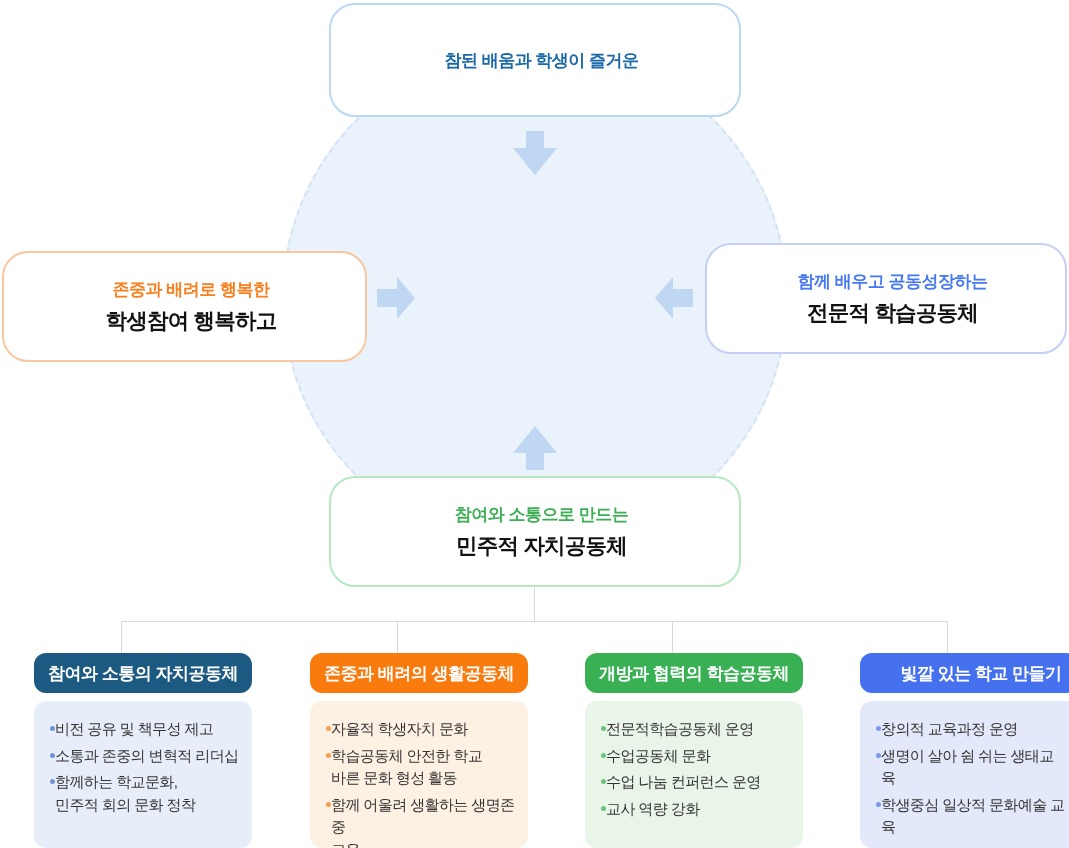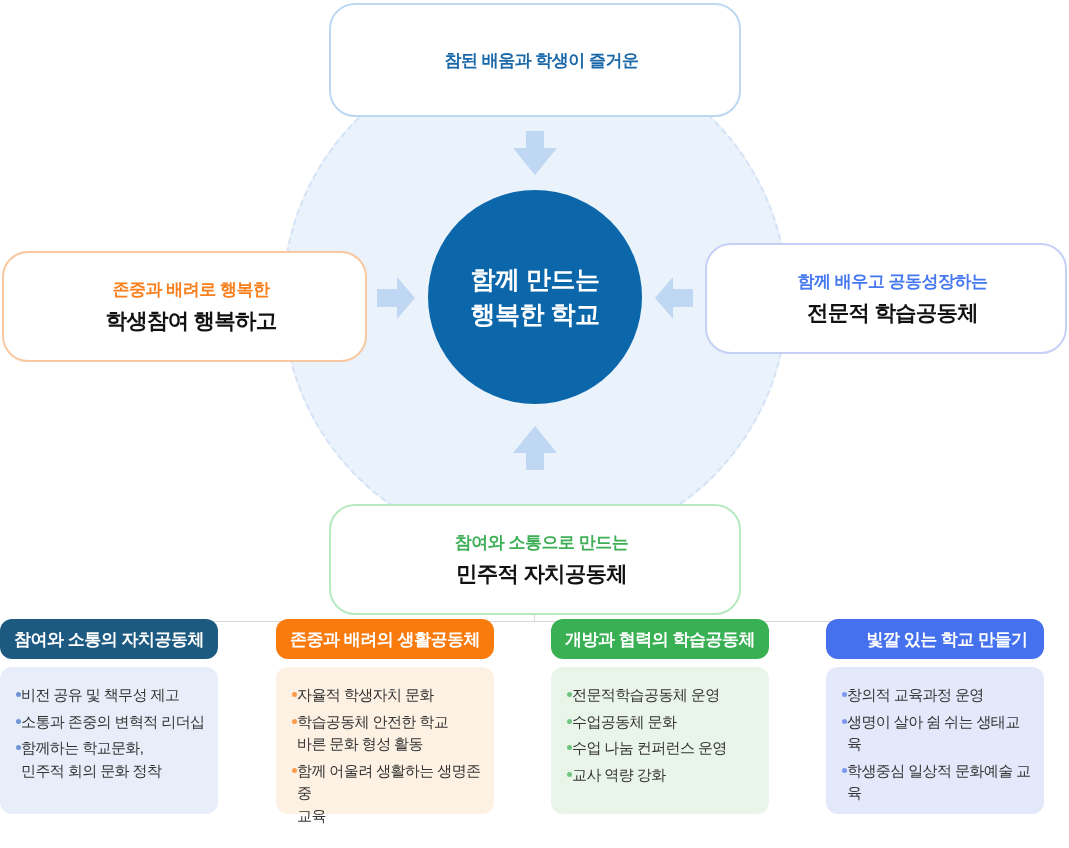--- a/index.html
+++ b/index.html
@@ -24,35 +24,35 @@
     padding-left:13px;
   }
   .node .subtitle{font-size:17px;font-weight:700;letter-spacing:-0.5px;}
   .node .title{font-size:21.5px;font-weight:800;color:#121212;letter-spacing:-0.8px;}
   .node-top{left:329px;top:3px;width:412px;height:114px;border:2px solid #bcd8f2;}
   .node-top .subtitle{color:#1a68a8;}
   .node-left{left:2px;top:251px;width:365px;height:111px;border:2px solid #f8c9a0;}
   .node-left .subtitle{color:#f97e1c;}
   .node-right{left:705px;top:243px;width:362px;height:111px;border:2px solid #c6d0f6;}
   .node-right .subtitle{color:#4678f0;}
-  .node-bottom{left:329px;top:504px;width:412px;height:111px;border:2px solid #b6e9c0;}
+  .node-bottom{left:329px;top:476px;width:412px;height:111px;border:2px solid #b6e9c0;}
   .node-bottom .subtitle{color:#3faf57;}
   
   .center-circle{
     position:absolute;left:428px;top:190px;width:214px;height:214px;border-radius:50%;
     background:#0b66aa;color:#fff;display:flex;flex-direction:column;justify-content:center;
     align-items:center;text-align:center;font-size:25px;line-height:1.4;font-weight:600;
     letter-spacing:-0.5px;
   }
   .center-circle b{font-weight:800;}
   
   .arrow{position:absolute;}
   .arrow polygon{fill:#bfd7f3;}
   
-  .col{position:absolute;top:619px;width:218px;}
+  .col{position:absolute;top:653px;width:218px;margin-left:34px;}
   .col-header{
     height:40px;border-radius:12px;display:flex;justify-content:center;align-items:center;
     color:#fff;font-size:17px;font-weight:800;letter-spacing:-0.5px;position:relative;z-index:2;
   }
   .col-body{
     margin-top:8px;height:147px;border-radius:12px;box-sizing:border-box;
     padding:17px 10px 0 16px;
   }
   .col ul{list-style:none;margin:0;padding:0;font-size:15px;color:#333;line-height:1.5;letter-spacing:-0.6px;}
   .col li{display:flex;gap:0;margin-bottom:4px;}
@@ -100,24 +100,20 @@
   </div>
   <div class="node node-right">
     <div class="subtitle">함께 배우고 공동성장하는</div>
     <div class="title">전문적 학습공동체</div>
   </div>
   <div class="node node-bottom">
     <div class="subtitle">참여와 소통으로 만드는</div>
     <div class="title">민주적 자치공동체</div>
   </div>
 
-  <div class="center-circle">
-    <div><b>함께</b><span> 만드는</span></div>
-    <div><span>행복한 </span><b>학교</b></div>
-  </div>
 
   <div class="col col1">
     <div class="col-header">참여와 소통의 자치공동체</div>
     <div class="col-body">
       <ul>
         <li>
             <span class="dot"></span>
             <span class="txt">비전 공유 및 책무성 제고</span>
           </li>
         <li>

